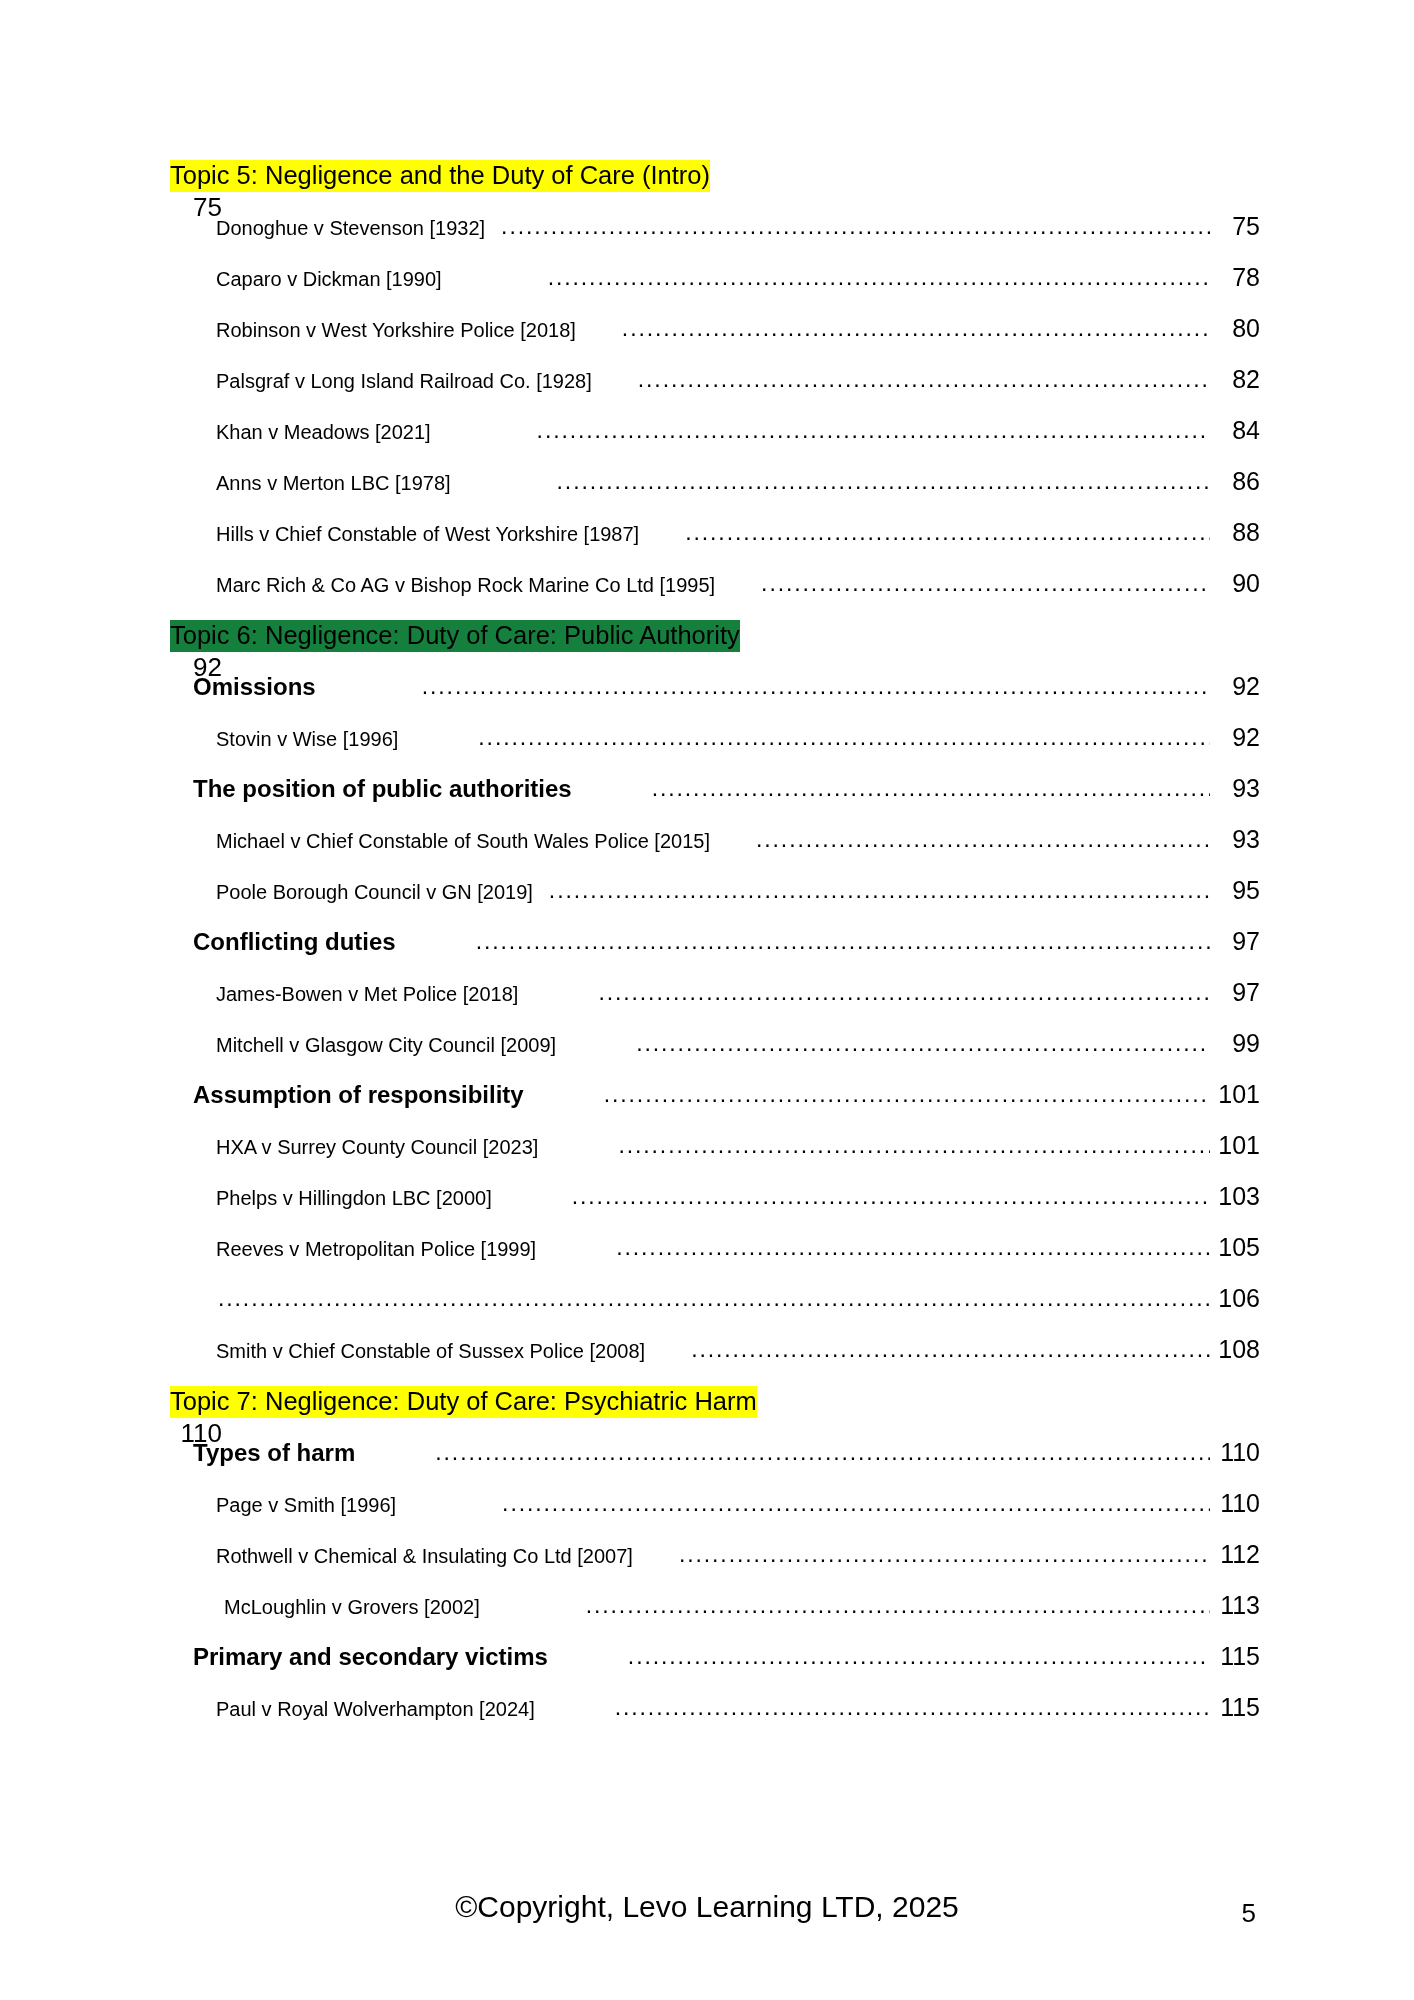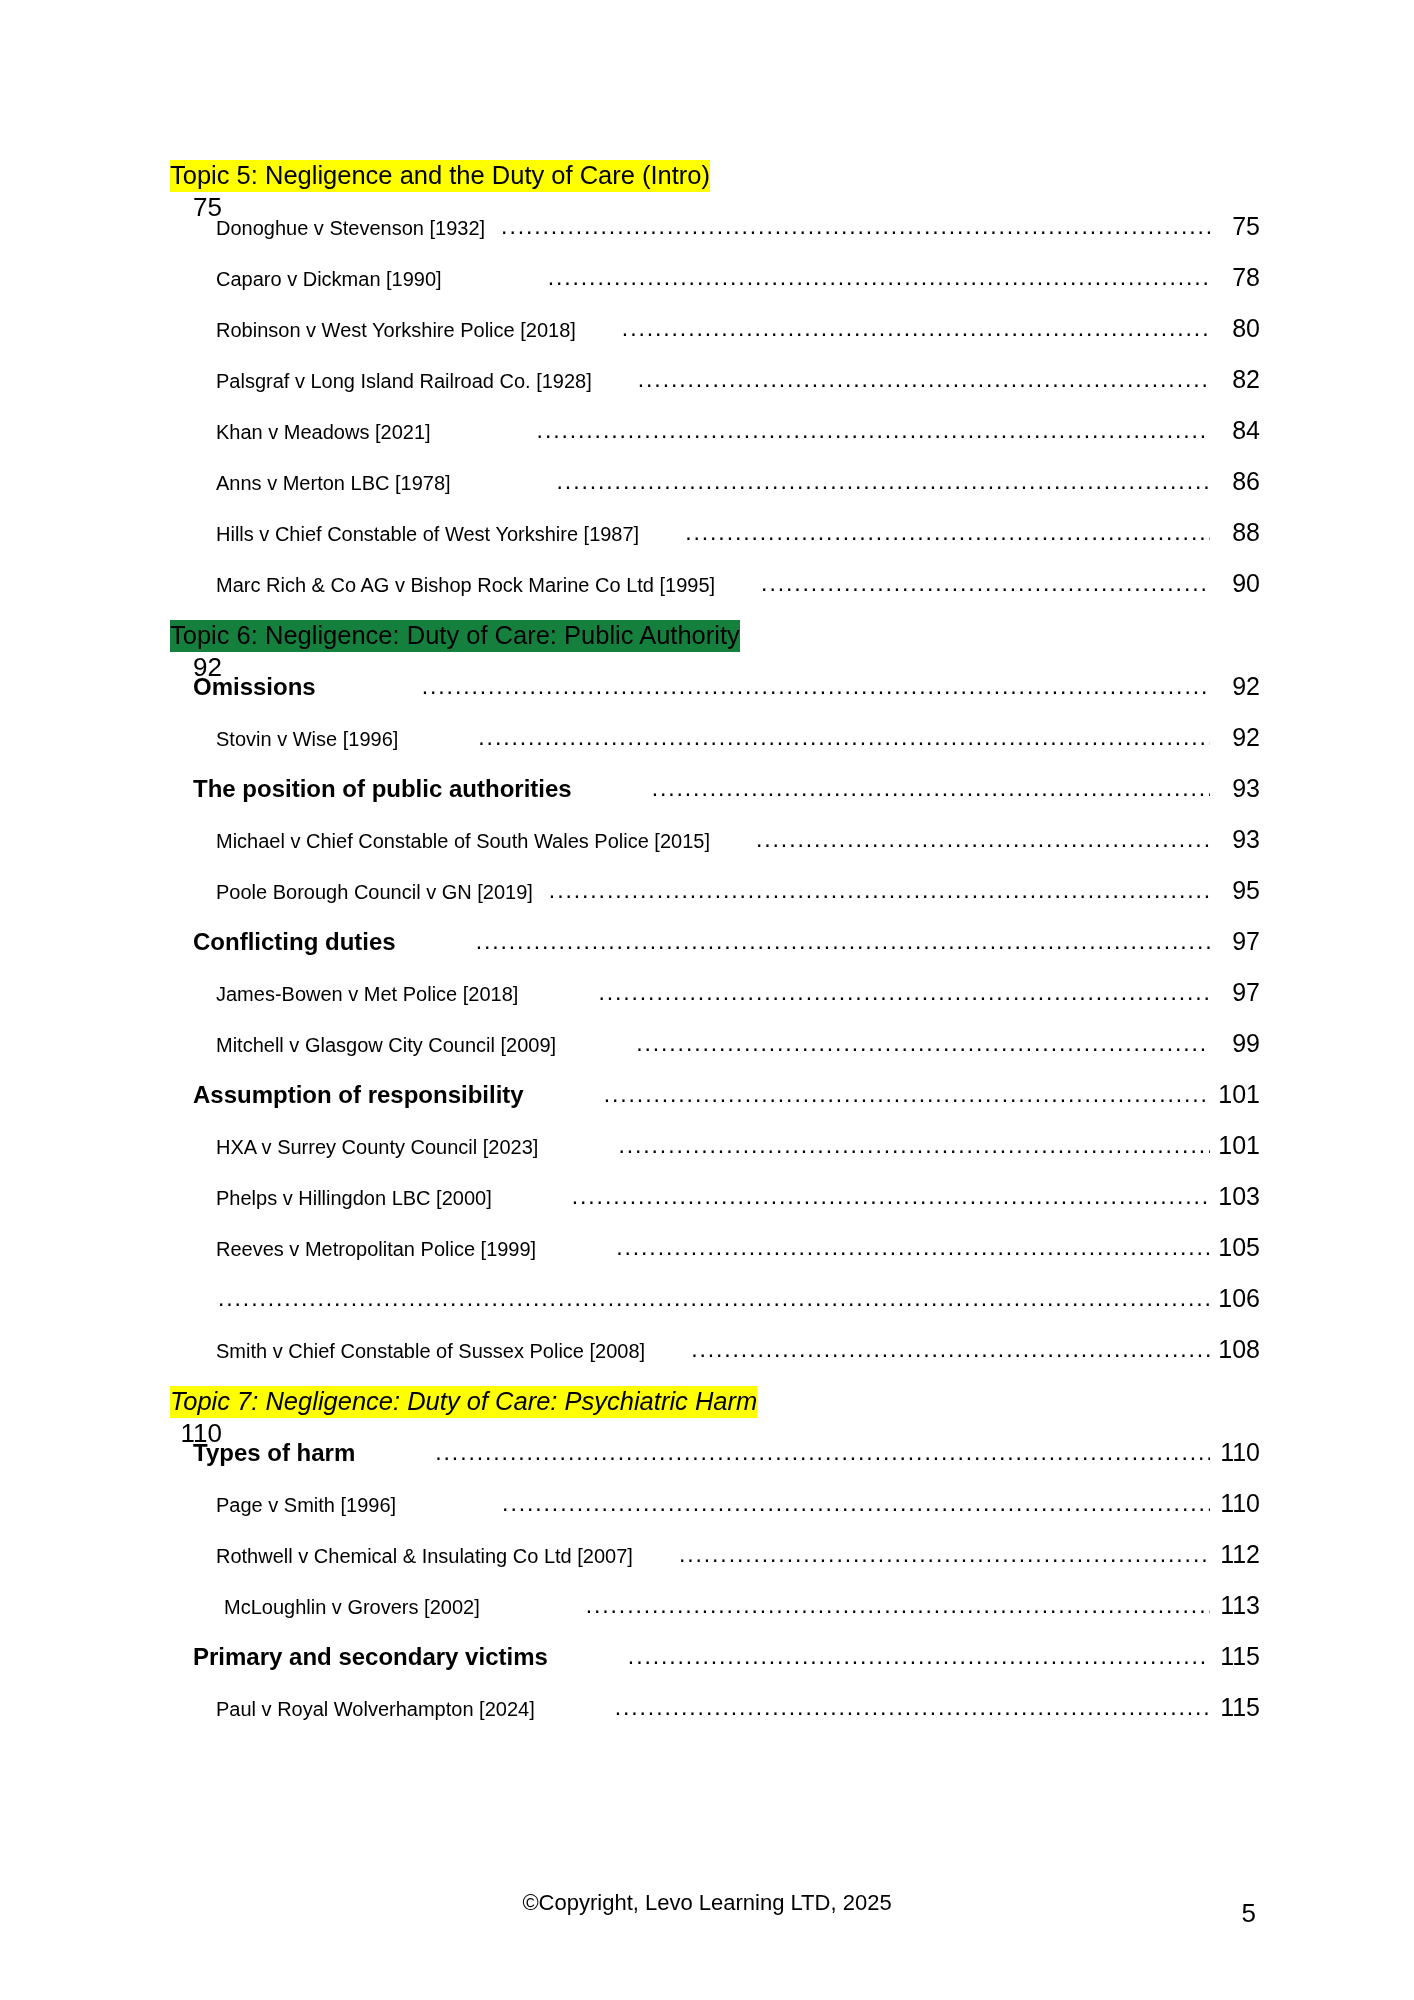--- a/index.html
+++ b/index.html
@@ -115,21 +115,21 @@
     top: 1890px;
     width: 1414px;
     height: 60px;
   }
   .footer-copy {
     position: absolute;
     left: 0;
     top: 0;
     width: 1414px;
     text-align: center;
-    font-size: 22px;
+    font-size: 30px;
   }
   .footer-pageno {
     position: absolute;
     right: 158px;
     top: 8px;
     font-size: 26px;
   }
 </style>
 </head>
 <body>
@@ -250,21 +250,21 @@
       <div class="row lvl3 gap-m">
         <span class="leader">........................................................................................................................................................................................................</span>
         <span class="pageno">106</span>
       </div>
       <div class="row lvl3 gap-m">
         <span class="label">Smith v Chief Constable of Sussex Police [2008]</span>
         <span class="leader">........................................................................................................................................................................................................</span>
         <span class="pageno">108</span>
       </div>
       <div class="row lvl1 gap-0">
-        <span class="label" style="background: rgb(255, 255, 0); font-style: italic;">Topic 7: Negligence: Duty of Care: Psychiatric Harm</span>
+        <span class="label" style="background: rgb(255, 255, 0);">Topic 7: Negligence: Duty of Care: Psychiatric Harm</span>
         <span class="leader">........................................................................................................................................................................................................</span>
         <span class="pageno">110</span>
       </div>
       <div class="row lvl2 gap-l">
         <span class="label">Types of harm</span>
         <span class="leader">........................................................................................................................................................................................................</span>
         <span class="pageno">110</span>
       </div>
       <div class="row lvl3 gap-xl">
         <span class="label">Page v Smith [1996]</span>

